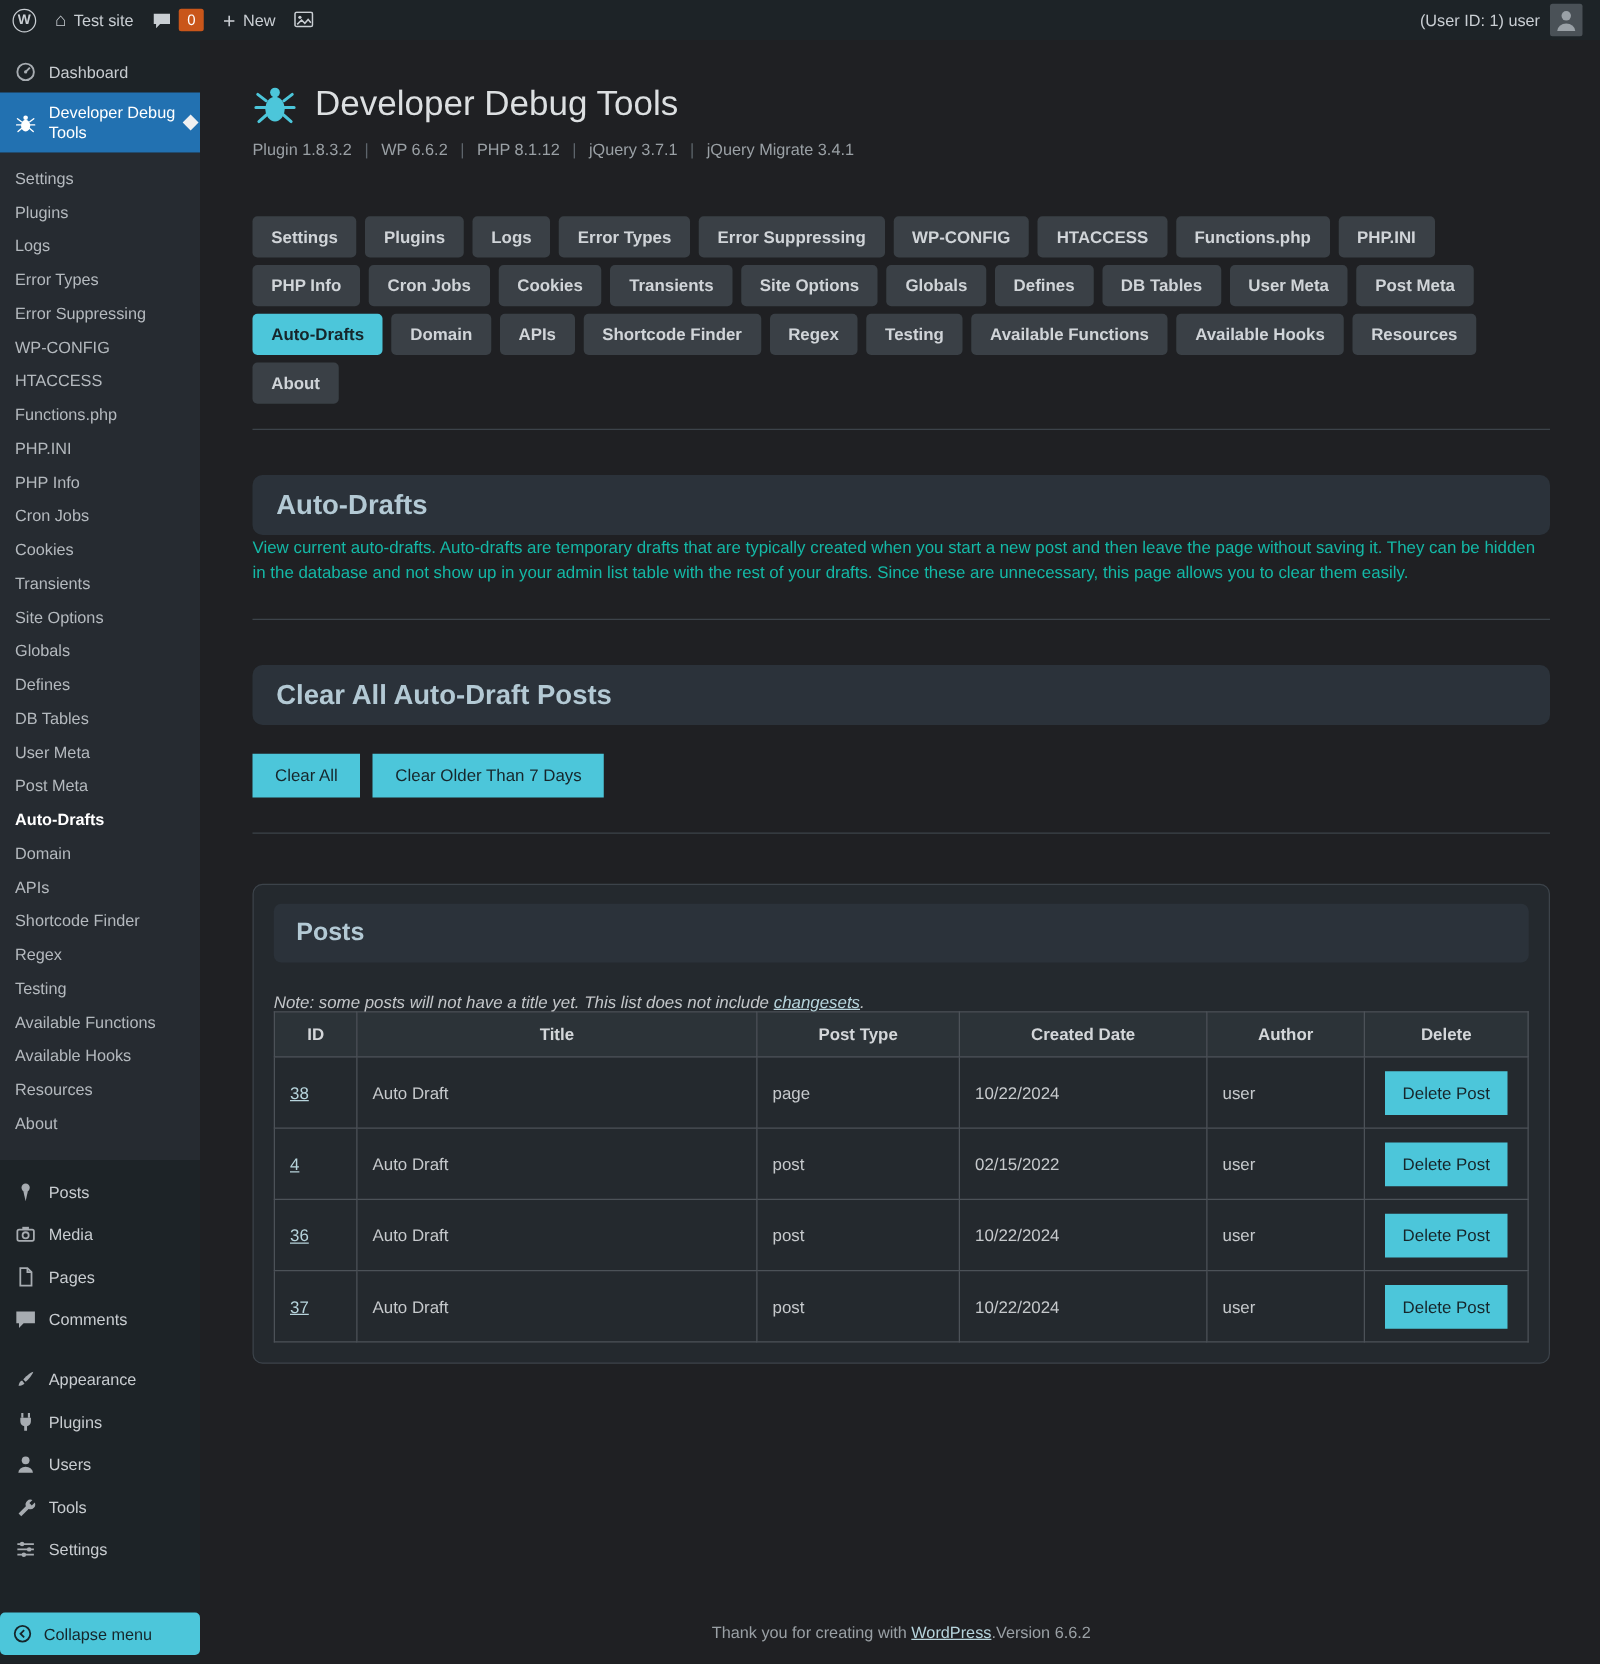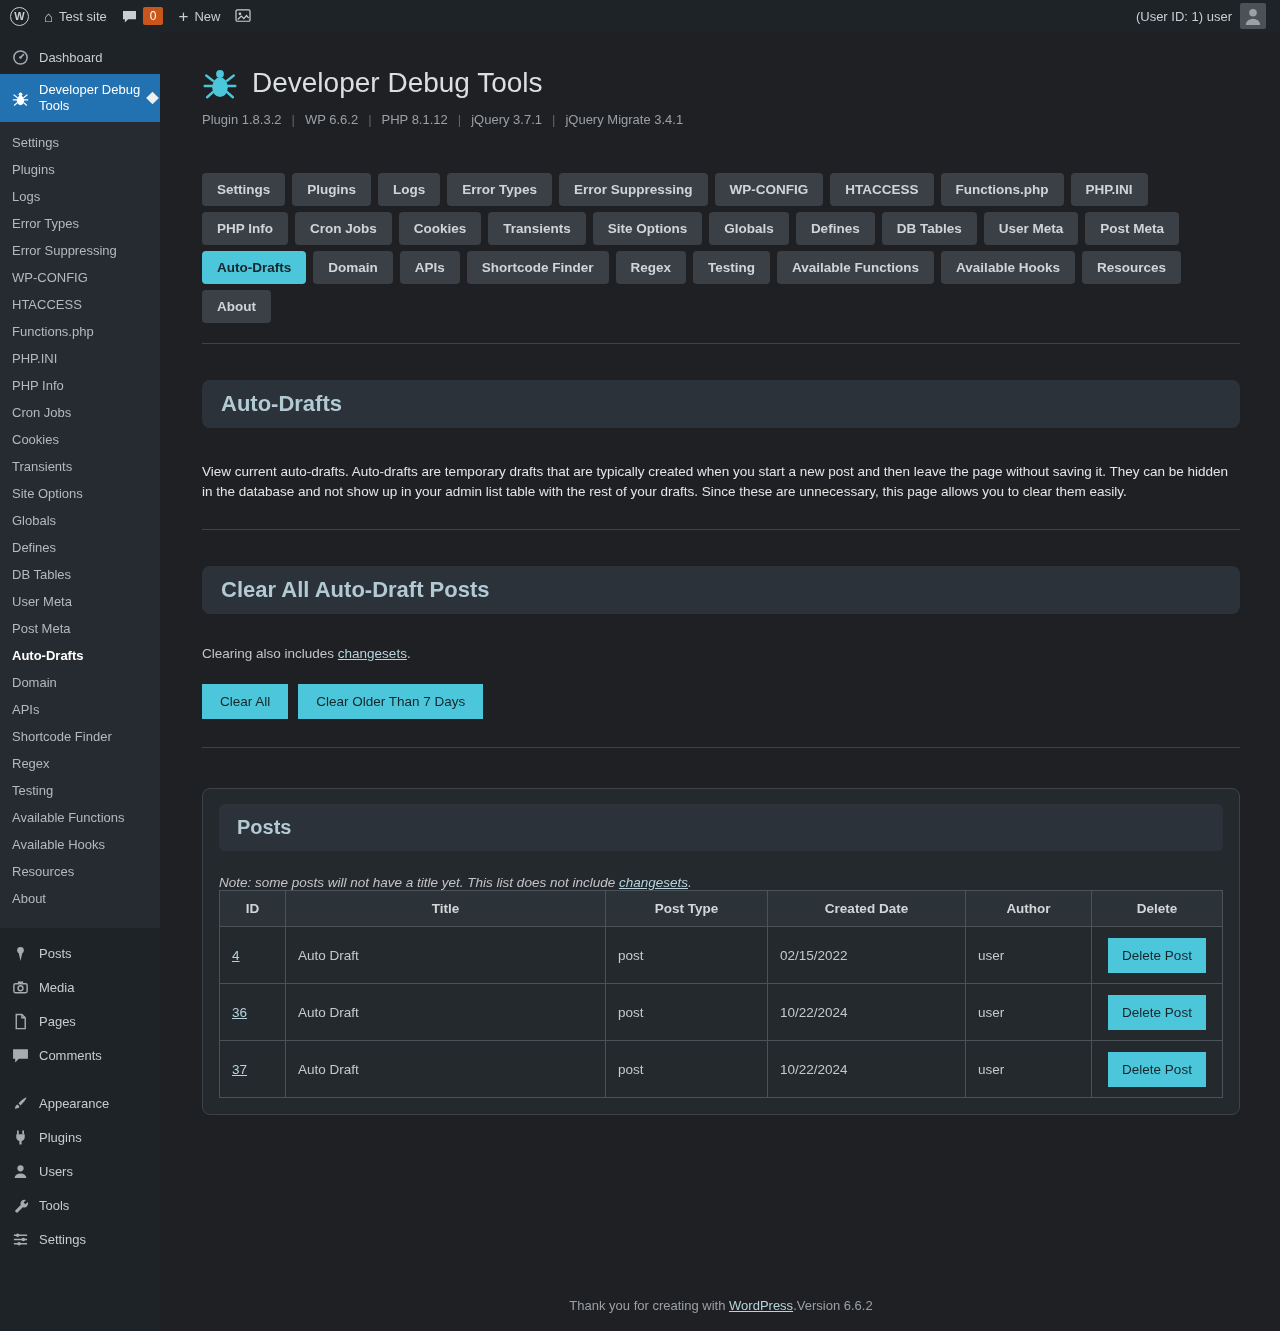--- a/index.html
+++ b/index.html
@@ -73,21 +73,21 @@
 
   .tabs{margin-top:46px;display:flex;flex-wrap:wrap;gap:3px 7px;align-items:flex-start;
     padding-bottom:20px;border-bottom:1px solid #3c434a}
   .flex-break{flex-basis:100%;height:0}
   .tab-btn{background:#3a4046;color:#d0d4d8;border:none;border-radius:4px;padding:9px 15px;
     font-size:13.5px;font-weight:bold;font-family:inherit;cursor:pointer;white-space:nowrap}
   .tab-btn.active{background:var(--accent);color:var(--dark-text)}
 
   .section-head{margin-top:36px;background:#2b323a;border-radius:8px;padding:11px 19px;
     font-size:22px;font-weight:bold;color:#b3c9d4}
-  .desc{margin-top:34px;font-size:13.5px;line-height:1.45;color:#e5e5e5}
+  .desc{font-size:13.5px;line-height:1.45;color:#14b8a6}
   hr.rule{border:0;border-top:1px solid #3c434a;margin-top:28px}
   .clear-note{margin-top:32px;font-size:13.5px;color:#c2c5c8}
   a.cyan-link{color:#b7d4dc;text-decoration:underline;cursor:pointer}
   .btn-row{margin-top:23px;display:flex;gap:10px}
   .btn{background:var(--accent);color:var(--dark-text);border:none;border-radius:0;
     padding:10px 18px;font-size:13.5px;font-family:inherit;cursor:pointer;white-space:nowrap}
   .btn-sm{padding:10px 14px}
 
   .posts-panel{margin-top:40px;border:1px solid #3c434a;background:#24292e;border-radius:8px;
     padding:15px 16px 16px}
@@ -281,20 +281,31 @@
             <svg viewBox="0 0 18 18">
               <path d="M2 4.5 h14 M2 9 h14 M2 13.5 h14" stroke="currentColor" stroke-width="1.5" fill="none"></path>
               <circle cx="6" cy="4.5" r="1.9" fill="currentColor"></circle>
               <circle cx="12" cy="9" r="1.9" fill="currentColor"></circle>
               <circle cx="7.5" cy="13.5" r="1.9" fill="currentColor"></circle>
             </svg>
           </span>
           <span class="menu-label">Settings</span>
         </div>
       </div>
+    <div class="collapse-wrap">
+      <div class="collapse-btn">
+        <span class="menu-icon">
+            <svg viewBox="0 0 18 18">
+              <circle cx="9" cy="9" r="7" fill="none" stroke="currentColor" stroke-width="1.6"></circle>
+              <path d="M10.5 5.8 L7.2 9 l3.3 3.2" fill="none" stroke="currentColor" stroke-width="1.6"></path>
+            </svg>
+          </span>
+        <span>Collapse menu</span>
+      </div>
+    </div>
   </aside>
 
   <main class="main">
     <div class="page-head">
       <span class="plugin-logo">
           <svg viewBox="0 0 24 24">
             <circle cx="12" cy="6" r="2.6" fill="currentColor"></circle>
             <ellipse cx="12" cy="14.8" rx="5.2" ry="6.6" fill="currentColor"></ellipse>
             <path d="M7.3 10.5 2.8 7 M7 14 H1.8 M7.4 18 3.4 21.5 M16.7 10.5 21.2 7 M17 14 H22.2 M16.6 18 20.6 21.5" stroke="currentColor" stroke-width="1.6" fill="none" stroke-linecap="round"></path>
           </svg>
@@ -347,21 +358,20 @@
         <span class="flex-break"></span>
         <button class="tab-btn">About</button>
       </div>
 
     <h2 class="section-head">Auto-Drafts</h2>
     <p class="desc">View current auto-drafts. Auto-drafts are temporary drafts that are typically created when you start a new post and then leave the page without saving it. They can be hidden in the database and not show up in your admin list table with the rest of your drafts. Since these are unnecessary, this page allows you to clear them easily.</p>
 
     <hr class="rule">
 
     <h2 class="section-head">Clear All Auto-Draft Posts</h2>
-    <p class="clear-note"><span>Clearing also includes </span><a class="cyan-link">changesets</a><span>.</span></p>
     <div class="btn-row">
       <button class="btn">Clear All</button>
       <button class="btn">Clear Older Than 7 Days</button>
     </div>
 
     <hr class="rule">
 
     <section class="posts-panel">
       <h3 class="panel-head">Posts</h3>
       <p class="panel-note"><span>Note: some posts will not have a title yet. This list does not include </span><a class="cyan-link">changesets</a><span>.</span></p>
@@ -378,20 +388,28 @@
             <tr>
               <th>ID</th>
               <th>Title</th>
               <th>Post Type</th>
               <th>Created Date</th>
               <th>Author</th>
               <th>Delete</th>
             </tr>
           </thead>
         <tbody>
+            <tr>
+              <td><a class="cyan-link">38</a></td>
+              <td>Auto Draft</td>
+              <td>page</td>
+              <td>10/22/2024</td>
+              <td>user</td>
+              <td class="c"><button class="btn btn-sm">Delete Post</button></td>
+            </tr>
             <tr>
               <td><a class="cyan-link">4</a></td>
               <td>Auto Draft</td>
               <td>post</td>
               <td>02/15/2022</td>
               <td>user</td>
               <td class="c"><button class="btn btn-sm">Delete Post</button></td>
             </tr>
             <tr>
               <td><a class="cyan-link">36</a></td>

